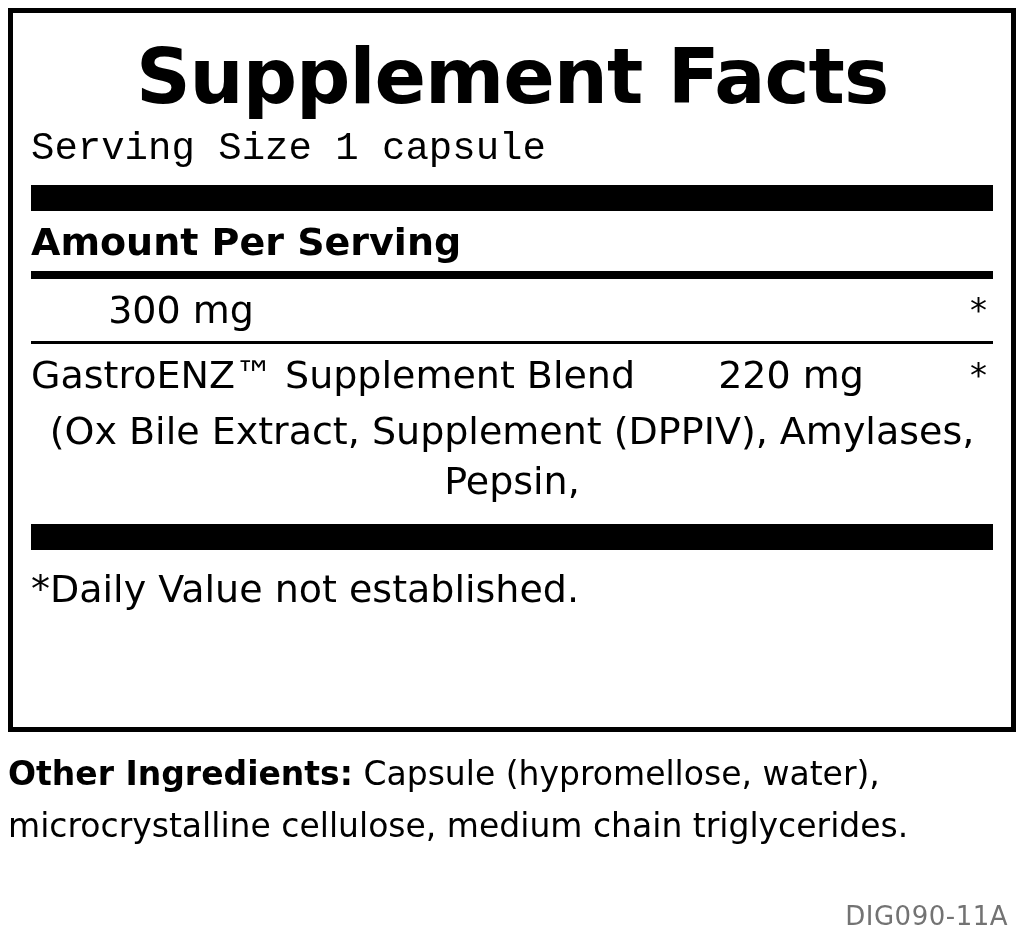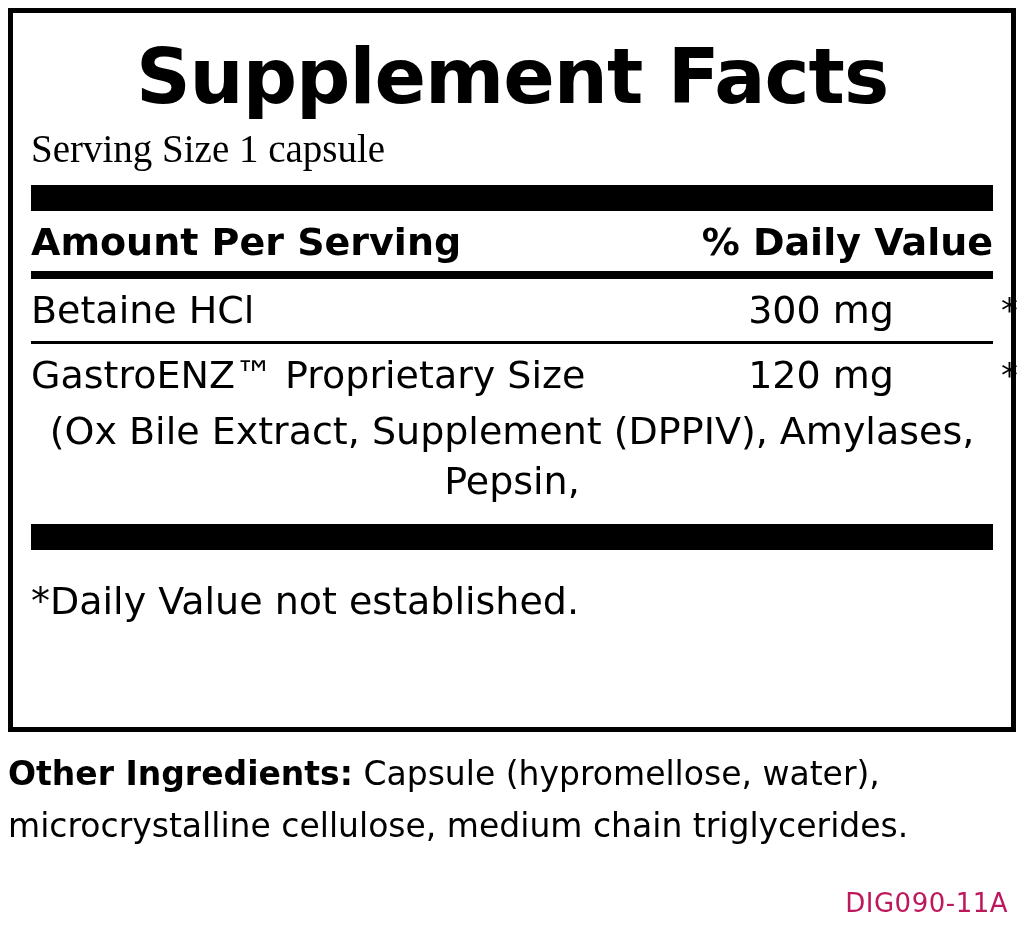--- a/index.html
+++ b/index.html
@@ -39,21 +39,21 @@
     font-weight: bold;
     font-size: 76px;
     line-height: 84px;
     letter-spacing: -1px;
     text-align: center;
     margin-top: 22px;
     white-space: nowrap;
   }
 
   .serving-size {
-    font-family: Liberation Serif, serif;
+    font-family: Liberation Mono, monospace;
     font-size: 39px;
     line-height: 48px;
     margin-top: 6px;
   }
 
   .rule-thick {
     height: 26px;
     background: #000;
     margin-top: 12px;
   }
@@ -64,21 +64,20 @@
   .rule-thin {
     height: 3px;
     background: #000;
   }
 
   .row {
     display: flex;
     align-items: flex-end;
     position: relative;
     font-family: "DejaVu Sans", sans-serif;
-    gap: 30px;
   }
 
   .header-row {
     font-weight: bold;
     font-size: 38px;
     line-height: 46px;
     padding: 8px 0 6px 0;
     justify-content: space-between;
   }
 
@@ -108,78 +107,76 @@
     font-size: 38px;
     line-height: 50px;
     text-align: center;
     padding: 0 16px 6px 16px;
   }
 
   .footnote {
     font-family: "DejaVu Sans", sans-serif;
     font-size: 38px;
     line-height: 46px;
-    padding-top: 28px;
+    padding-top: 16px;
   }
 
   
   .other {
     position: absolute;
     left: 8px;
     top: 748px;
     width: 1008px;
     font-family: "DejaVu Sans", sans-serif;
     font-size: 33px;
     line-height: 52px;
   }
   .other b {
     font-weight: bold;
   }
 
   .code {
     position: absolute;
     right: 16px;
-    bottom: 20px;
+    bottom: 7px;
     font-family: "DejaVu Sans", sans-serif;
     font-size: 26px;
-    color: #be185d;
+    color: #737373;
     letter-spacing: 0.5px;
   }
 </style>
 </head>
 <body>
 
 <div class="page">
 
   <div class="panel">
 
     <div class="sf-title">Supplement Facts</div>
 
     <div class="serving-size">Serving Size 1 capsule</div>
 
     <div class="rule-thick"></div>
 
     <div class="row header-row">
       <span>Amount Per Serving</span>
-      <span>% Daily Value</span>
     </div>
 
     <div class="rule-medium"></div>
 
     <div class="row ing-row">
-      <span class="ing-name">Betaine HCl</span>
       <span class="ing-amount">300 mg</span>
       <span class="ing-dv">*</span>
     </div>
 
     <div class="rule-thin"></div>
 
     <div class="row ing-row">
-      <span class="ing-name">GastroENZ™ Proprietary Size</span>
-      <span class="ing-amount">120 mg</span>
+      <span class="ing-name">GastroENZ™ Supplement Blend</span>
+      <span class="ing-amount">220 mg</span>
       <span class="ing-dv">*</span>
     </div>
 
     <div class="blend-detail">(Ox Bile Extract, Supplement (DPPIV), Amylases, Pepsin,</div>
 
     <div class="rule-thick"></div>
 
     <div class="footnote">*Daily Value not established.</div>
 
   </div>

